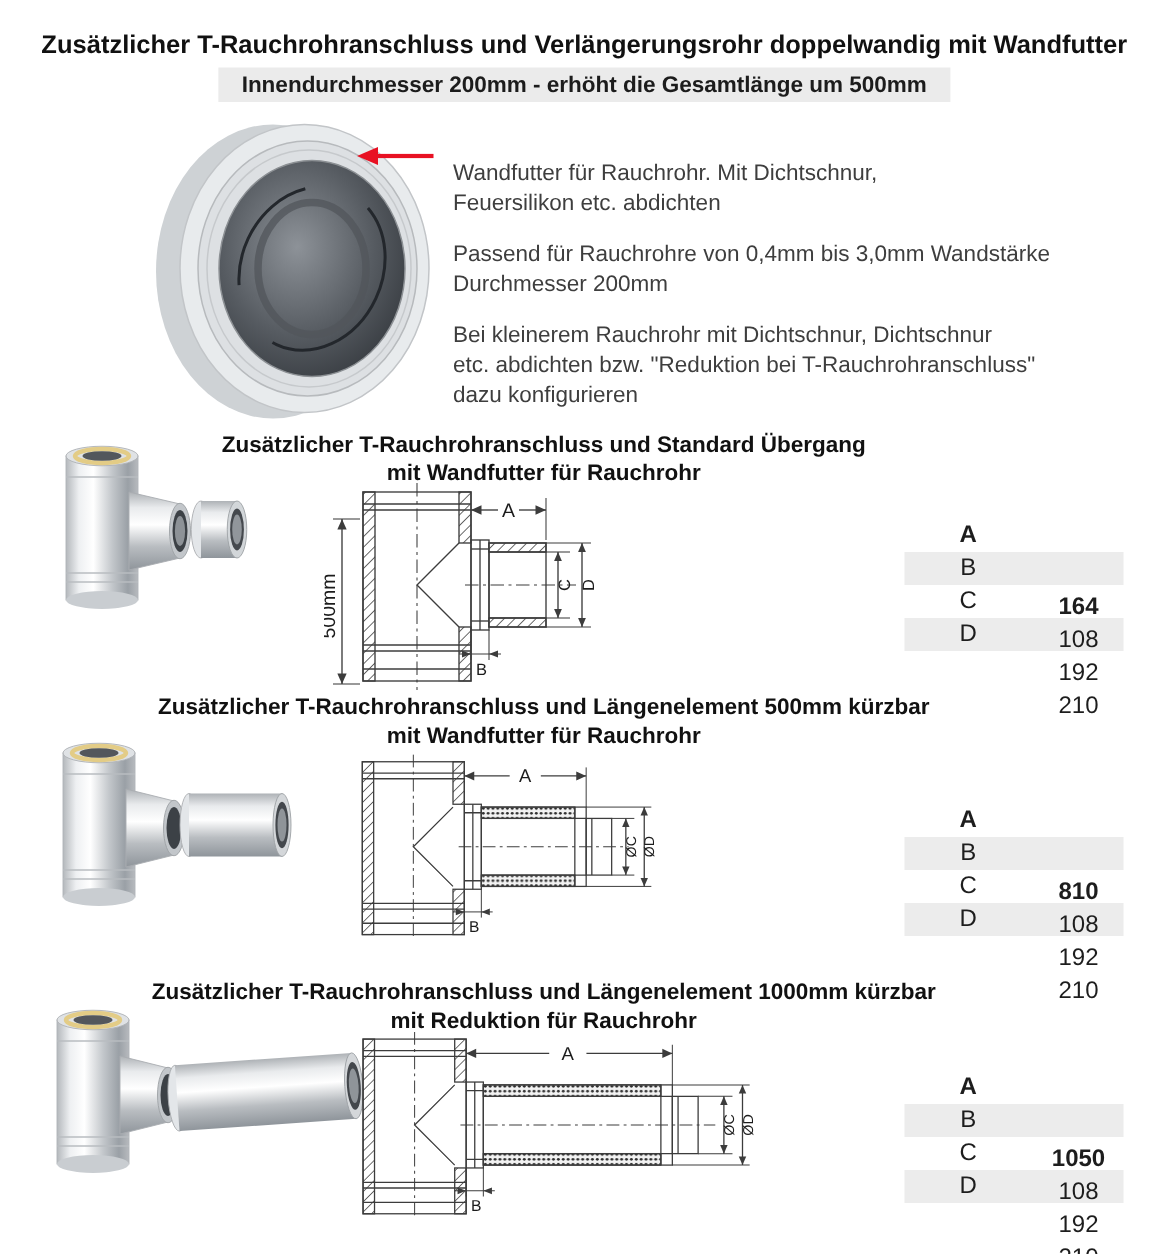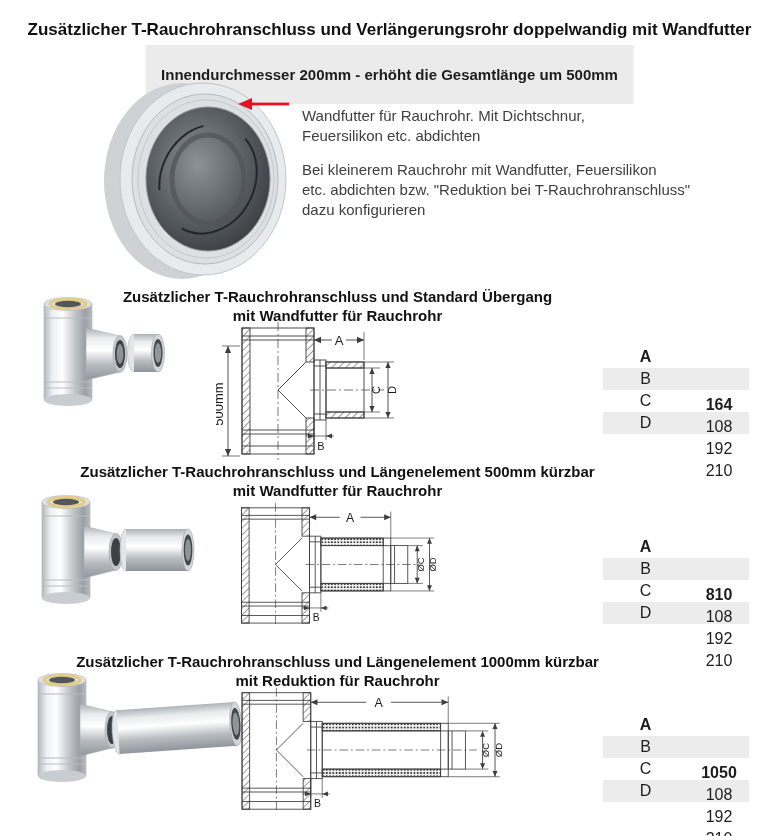--- a/index.html
+++ b/index.html
@@ -1,29 +1,29 @@
 <!DOCTYPE html>
 <html><head>
 <meta charset="utf-8">
 <style>
   html,body { margin:0; padding:0; background:#ffffff; font-family:"Liberation Sans", sans-serif; }
   .page { position:relative; width:779px; height:836px; background:#fff; overflow:hidden; color:#1c1c1c; }
 
   .page-title { position:absolute; top:20px; left:0; width:779px; margin:0; text-align:center;
                 font-size:17px; font-weight:bold; color:#111; }
   .subtitle-bar { position:absolute; top:45px; left:50%; transform:translateX(-50%);
-                  background:#ebebeb; font-size:15px; font-weight:bold; padding:21px 16px;
+                  background:#ebebeb; font-size:15px; font-weight:bold; padding:3px 16px;
                   white-space:nowrap; color:#1c1c1c; }
 
   .hero-text { position:absolute; left:302px; top:92px; width:474px; font-size:15px;
                line-height:20px; color:#3e3e3e; }
   .hero-text p { margin:14px 0 14px 0; white-space:pre-line; }
 
   .section-title { position:absolute; left:0; width:675px; margin:0; text-align:center;
-                   font-size:15px; font-weight:bold; line-height:19px; white-space:pre-line; color:#111; }
+                   font-size:15px; font-weight:bold; line-height:19px; white-space:pre-line; color:#111;padding-left:25px; }
 
   .dim-table { position:absolute; left:603px; width:146px; font-size:16px; color:#1d1d1d; }
   .trow { display:flex; height:22px; line-height:22px; }
   .trow.striped { background:#ececec; }
   .tkey { width:85px; text-align:center; }
   .tval { flex:1; text-align:center; border-left:1.5px solid #101010;margin-top:48px; }
   .trow.bold { font-weight:bold; }
 
   svg.tech { position:absolute; stroke:#3c3c3c; stroke-width:0.9; fill:none; }
   svg.tech text { stroke:none; fill:#1c1c1c; }
@@ -80,21 +80,23 @@
     <ellipse cx="108" cy="104" rx="36" ry="44" fill="none" stroke="#51565b" stroke-width="5" opacity="0.75"></ellipse>
     <g>
       <polygon points="138,29 152,23 152,35" fill="#e81123"></polygon>
       <rect x="151" y="27.6" width="38" height="2.8" fill="#e81123"></rect>
     </g>
   </svg>
 
   <div class="hero-text">
     <p>Wandfutter für Rauchrohr. Mit Dichtschnur,
 Feuersilikon etc. abdichten</p>
-    <p>Bei kleinerem Rauchrohr mit Wandfutter, Feuersilikon
+    <p>Passend für Rauchrohre von 0,4mm bis 3,0mm Wandstärke
+Durchmesser 200mm</p>
+    <p>Bei kleinerem Rauchrohr mit Dichtschnur, Dichtschnur
 etc. abdichten bzw. "Reduktion bei T-Rauchrohranschluss"
 dazu konfigurieren</p>
   </div>
 
   <h2 class="section-title" style="top:287px">Zusätzlicher T-Rauchrohranschluss und Standard Übergang
 mit Wandfutter für Rauchrohr</h2>
 
   <svg class="photo" style="left:28px;top:294px" width="140" height="112" viewBox="0 0 140 112">
     <rect x="16" y="10" width="48" height="96" fill="url(#metalV)" stroke="#b0b4b8" stroke-width="0.6"></rect>
     <line x1="16" y1="24" x2="64" y2="24" stroke="#b9bdc1"></line>

